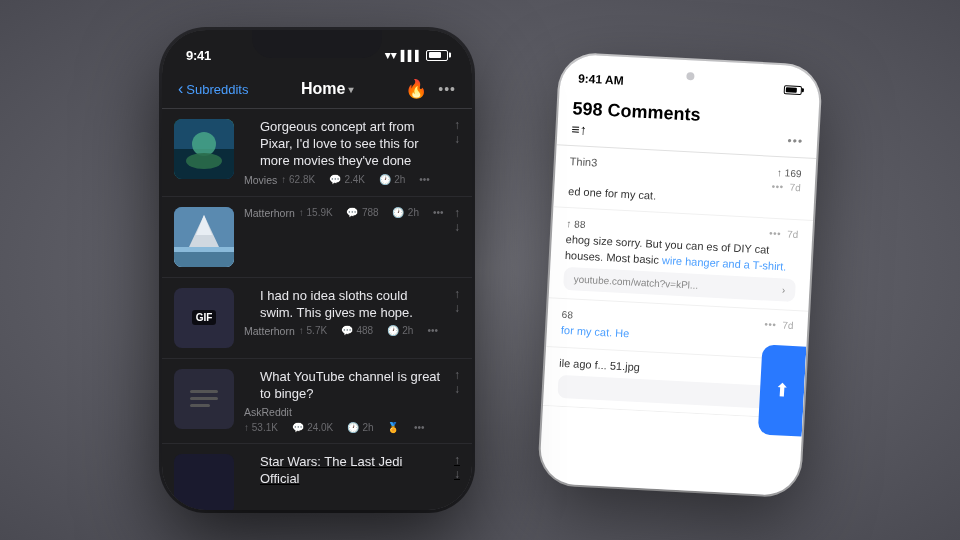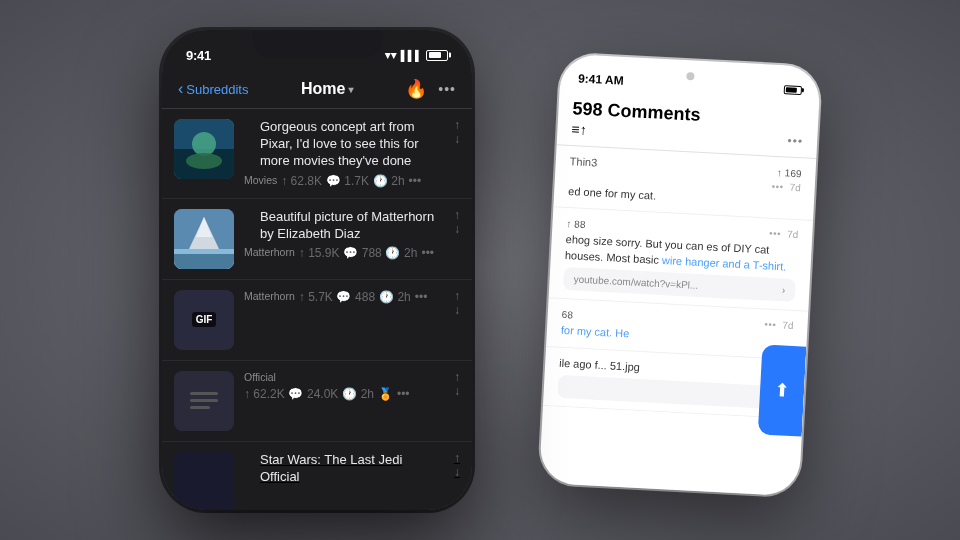--- a/index.html
+++ b/index.html
@@ -263,24 +263,24 @@
     }
 
     .post-subreddit {
       color: #8a8a8e;
       font-size: 10.5px;
       font-weight: 500;
     }
 
     .post-stats {
       color: #6a6a6e;
-      font-size: 12px;
-      display: flex;
-      align-items: center;
-      gap: 4px;
+      font-size: 10px;
+      display: flex;
+      align-items: center;
+      gap: 14px;
     }
 
     .vote-arrows {
       display: flex;
       flex-direction: column;
       align-items: center;
       gap: 2px;
       flex-shrink: 0;
     }
 
@@ -554,21 +554,21 @@
               <circle cx="30" cy="25" r="12" fill="#4aab8a" opacity="0.8"></circle>
               <ellipse cx="30" cy="42" rx="18" ry="8" fill="#2a6b4a" opacity="0.9"></ellipse>
             </svg>
           </div>
           <div class="post-content">
             <div class="post-title">Gorgeous concept art from Pixar, I'd love to see this for more movies they've done</div>
             <div class="post-meta">
               <span class="post-subreddit">Movies</span>
               <span class="post-stats">
                 <span>↑ <span>62.8K</span></span>
-                <span>💬 <span>1.7K</span></span>
+                <span>💬 <span>2.4K</span></span>
                 <span>🕐 <span>2h</span></span>
                 <span>•••</span>
               </span>
             </div>
           </div>
           <div class="vote-arrows">
             <span class="vote-arrow-up">↑</span>
             <span class="vote-arrow-down">↓</span>
           </div>
         </div>
@@ -577,21 +577,20 @@
           <div class="post-thumbnail thumb-matterhorn">
             <svg width="60" height="60" viewBox="0 0 60 60">
               <rect width="60" height="60" fill="#5a8ab0"></rect>
               <rect x="0" y="40" width="60" height="20" fill="#8abada"></rect>
               <polygon points="30,8 15,40 45,40" fill="#d0d8e0"></polygon>
               <polygon points="30,8 22,28 38,28" fill="#e8eef4"></polygon>
               <rect x="0" y="45" width="60" height="15" fill="#4a7a9a"></rect>
             </svg>
           </div>
           <div class="post-content">
-            <div class="post-title">Beautiful picture of Matterhorn by Elizabeth Diaz</div>
             <div class="post-meta">
               <span class="post-subreddit">Matterhorn</span>
               <span class="post-stats">
                 <span>↑ <span>15.9K</span></span>
                 <span>💬 <span>788</span></span>
                 <span>🕐 <span>2h</span></span>
                 <span>•••</span>
               </span>
             </div>
           </div>
@@ -599,20 +598,21 @@
             <span class="vote-arrow-up">↑</span>
             <span class="vote-arrow-down">↓</span>
           </div>
         </div>
 
         <div class="post-item">
           <div class="post-thumbnail thumb-gif">
             <span class="gif-badge">GIF</span>
           </div>
           <div class="post-content">
+            <div class="post-title">I had no idea sloths could swim. This gives me hope.</div>
             <div class="post-meta">
               <span class="post-subreddit">Matterhorn</span>
               <span class="post-stats">
                 <span>↑ <span>5.7K</span></span>
                 <span>💬 <span>488</span></span>
                 <span>🕐 <span>2h</span></span>
                 <span>•••</span>
               </span>
             </div>
           </div>
@@ -624,24 +624,25 @@
 
         <div class="post-item">
           <div class="post-thumbnail thumb-reddit">
             <div class="reddit-lines">
               <div class="reddit-line"></div>
               <div class="reddit-line"></div>
               <div class="reddit-line" style="width:20px;"></div>
             </div>
           </div>
           <div class="post-content">
+            <div class="post-title">What YouTube channel is great to binge?</div>
             <div class="post-meta">
-              <span class="post-subreddit">Official</span>
+              <span class="post-subreddit">AskReddit</span>
               <span class="post-stats">
-                <span>↑ <span>62.2K</span></span>
+                <span>↑ <span>53.1K</span></span>
                 <span>💬 <span>24.0K</span></span>
                 <span>🕐 <span>2h</span></span>
                 <span>🏅</span>
                 <span>•••</span>
               </span>
             </div>
           </div>
           <div class="vote-arrows">
             <span class="vote-arrow-up">↑</span>
             <span class="vote-arrow-down">↓</span>

